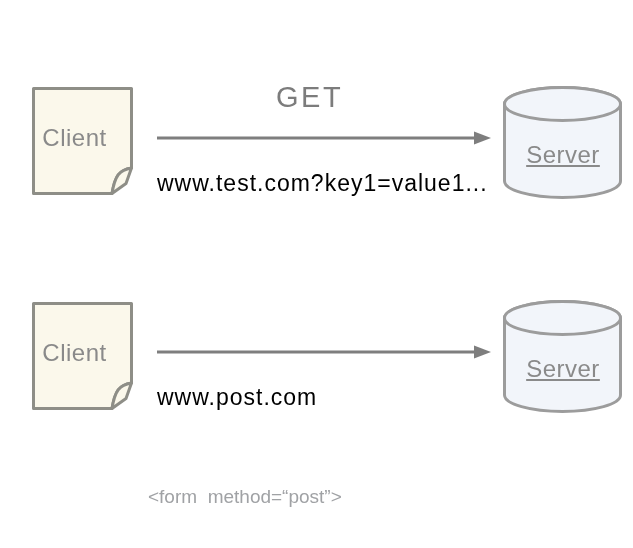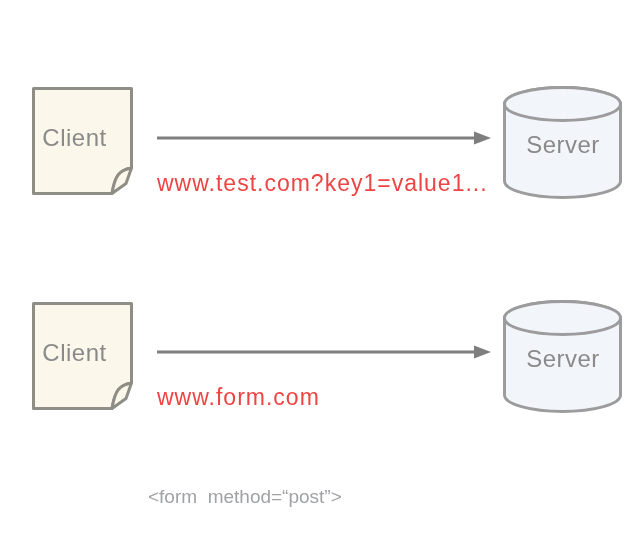--- a/index.html
+++ b/index.html
@@ -29,38 +29,39 @@
     color: #8a8a8a;
     letter-spacing: 0.5px;
   }
 
   
   .cyl-wrap { width: 124px; height: 120px; }
   .cyl-wrap svg { display: block; }
   .cyl-label {
     position: absolute;
     left: 0; right: 0;
-    top: 47px;
+    top: 57px;
     text-align: center;
     font-size: 24px;
     color: #8a8a8a;
     letter-spacing: 0.5px;
+    text-decoration: underline;
   }
 
   .method-label {
     font-size: 29px;
     letter-spacing: 2.5px;
     color: #7c7c7c;
     white-space: pre;
   }
 
   .annotation {
     font-size: 23px;
     letter-spacing: 1px;
-    color: #ef4444;
+    color: #000000;
     white-space: pre;
   }
 
   .code-block {
     font-size: 19px;
     line-height: 24px;
     color: #a0a2a5;
     white-space: pre;
   }
 </style>
@@ -70,20 +71,21 @@
 <div class="canvas">
 
   <div class="abs note-wrap" style="left:30px; top:85px;">
     <svg width="105" height="112" viewBox="0 0 105 112">
       <path d="M3.5,3.5 H101.5 V83 C89,85 85,91 82,108.5 H3.5 Z" fill="#fbf8eb" stroke="#8e8e87" stroke-width="3" stroke-linejoin="round"></path>
       <path d="M82,108.5 C85,91 89,85 101.5,83 L96,98.5 Z" fill="#fbf8eb" stroke="#8e8e87" stroke-width="3" stroke-linejoin="round"></path>
     </svg>
     <span class="note-label">Client</span>
   </div>
 
+  <span class="abs method-label" style="left:276px; top:81px;">GET</span>
 
   <svg class="abs" style="left:156px; top:128px;" width="340" height="20" viewBox="0 0 340 20">
     <line x1="1" y1="10" x2="320" y2="10" stroke="#7e7e7e" stroke-width="3"></line>
     <path d="M318,3.5 L335,10 L318,16.5 Z" fill="#7e7e7e"></path>
   </svg>
 
   <span class="abs annotation" style="left:157px; top:170px;">www.test.com?key1=value1...</span>
 
   <div class="abs cyl-wrap" style="left:501px; top:84px;">
     <svg width="124" height="120" viewBox="0 0 124 120">
@@ -100,21 +102,21 @@
     </svg>
     <span class="note-label">Client</span>
   </div>
 
 
   <svg class="abs" style="left:156px; top:342px;" width="340" height="20" viewBox="0 0 340 20">
     <line x1="1" y1="10" x2="320" y2="10" stroke="#7e7e7e" stroke-width="3"></line>
     <path d="M318,3.5 L335,10 L318,16.5 Z" fill="#7e7e7e"></path>
   </svg>
 
-  <span class="abs annotation" style="left:157px; top:384px;">www.form.com</span>
+  <span class="abs annotation" style="left:157px; top:384px;">www.post.com</span>
 
   <div class="abs cyl-wrap" style="left:501px; top:298px;">
     <svg width="124" height="120" viewBox="0 0 124 120">
       <path d="M3.5,20 A58,16.5 0 0 1 119.5,20 L119.5,97 A58,16.5 0 0 1 3.5,97 Z" fill="#f2f5fa" stroke="#9c9c9c" stroke-width="3"></path>
       <ellipse cx="61.5" cy="20" rx="58" ry="16.5" fill="#f2f5fa" stroke="#9c9c9c" stroke-width="3"></ellipse>
     </svg>
     <span class="cyl-label">Server</span>
   </div>
 
   <div class="abs code-block" style="left:148px; top:437px;">

